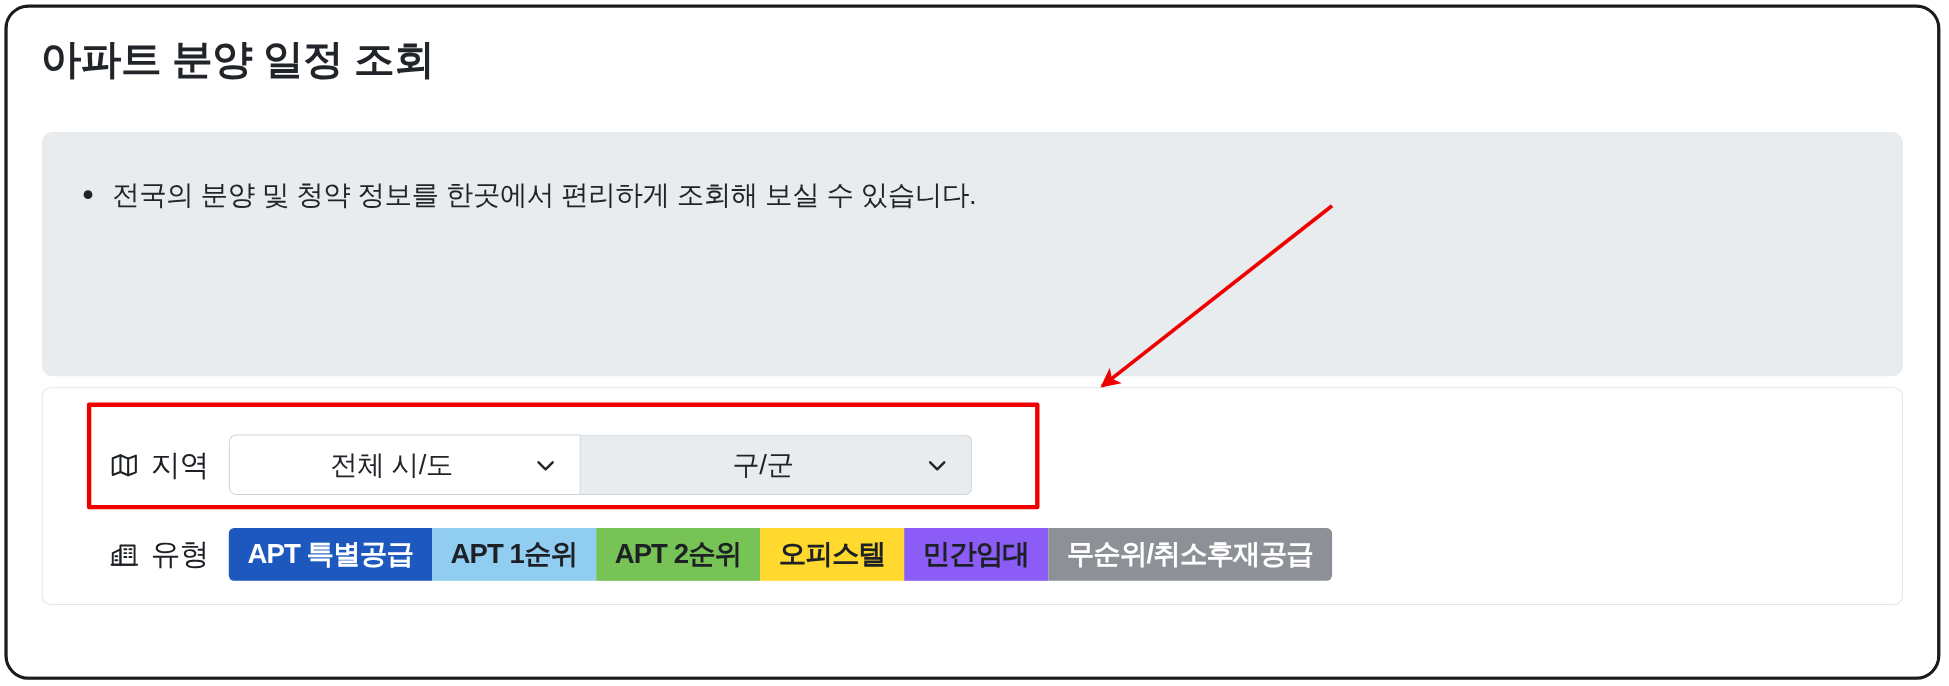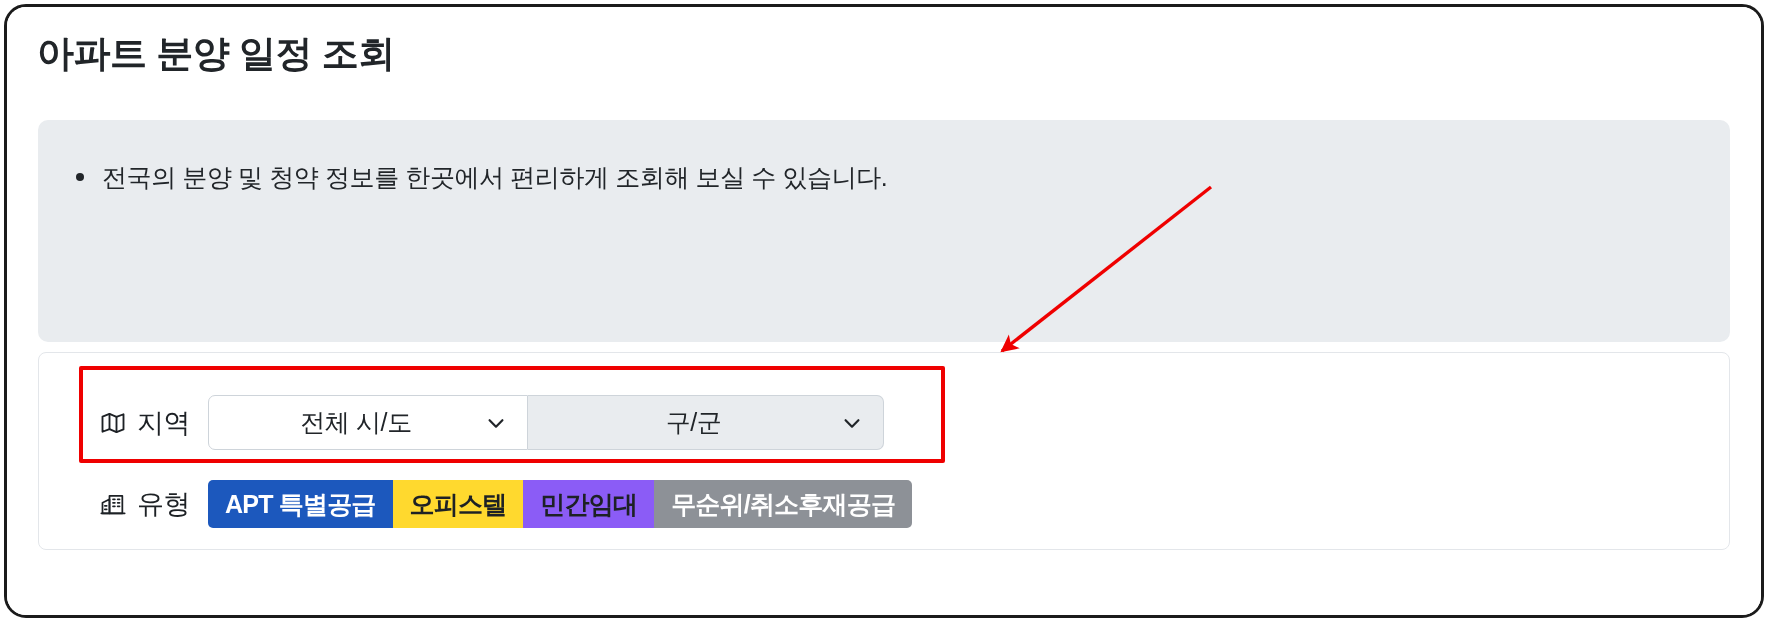--- a/index.html
+++ b/index.html
@@ -286,20 +286,22 @@
               <path d="M12 8 h1.6 M16 8 h1.6 M12 11 h1.6 M16 11 h1.6 M12 14 h1.6 M16 14 h1.6"></path>
               <path d="M5 13.5 h1.6 M5 16.5 h1.6"></path>
               <path d="M2 20 h20"></path>
             </svg>
           </span>
           <span>유형</span>
         </div>
 
         <div class="type-group">
             <button class="type-btn" style="background: rgb(28, 88, 189); color: rgb(255, 255, 255);">APT 특별공급</button>
+            <button class="type-btn" style="background: rgb(144, 205, 240); color: rgb(29, 33, 37);">APT 1순위</button>
+            <button class="type-btn" style="background: rgb(119, 195, 85); color: rgb(29, 33, 37);">APT 2순위</button>
             <button class="type-btn" style="background: rgb(255, 217, 46); color: rgb(29, 33, 37);">오피스텔</button>
             <button class="type-btn" style="background: #8b5cf6; color: rgb(29, 33, 37); font-family: Liberation Serif, serif;">민간임대</button>
             <button class="type-btn" style="background: rgb(141, 145, 151); color: rgb(255, 255, 255);">무순위/취소후재공급</button>
           </div>
       </div>
     </div>
 
     <svg class="annotation-arrow">
       <defs>
         <marker id="arrowhead" markerWidth="6" markerHeight="6" refX="4.6" refY="3" orient="auto" markerUnits="strokeWidth">

